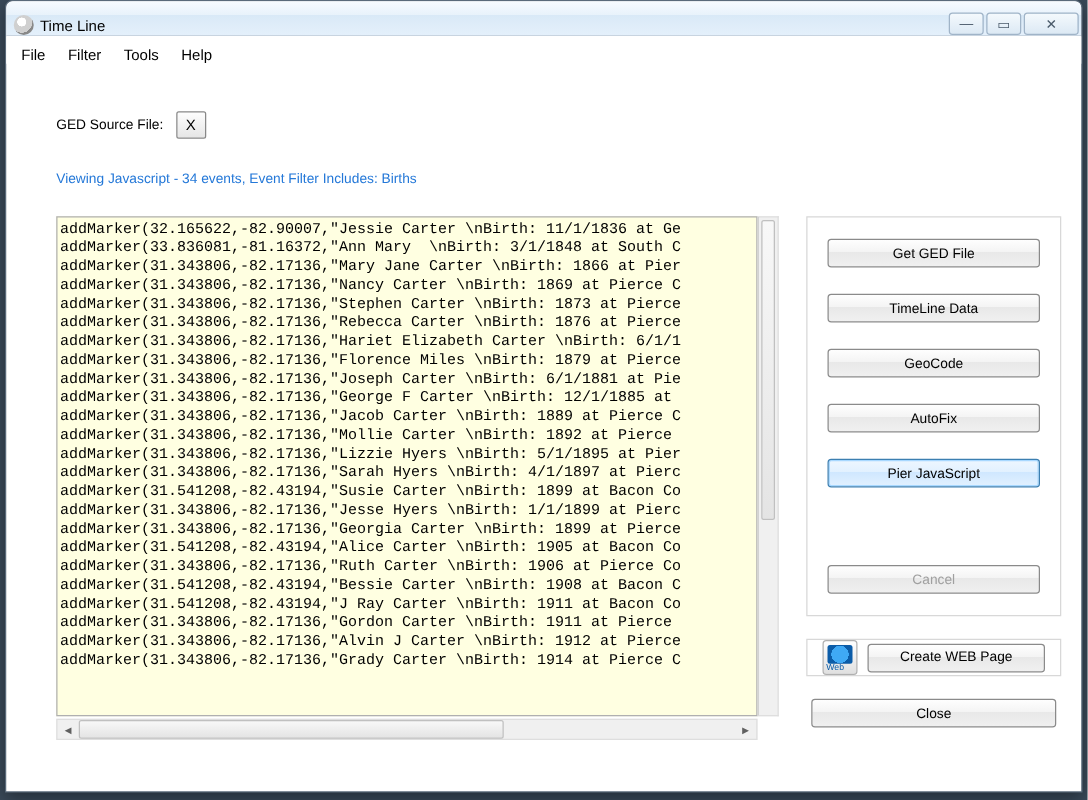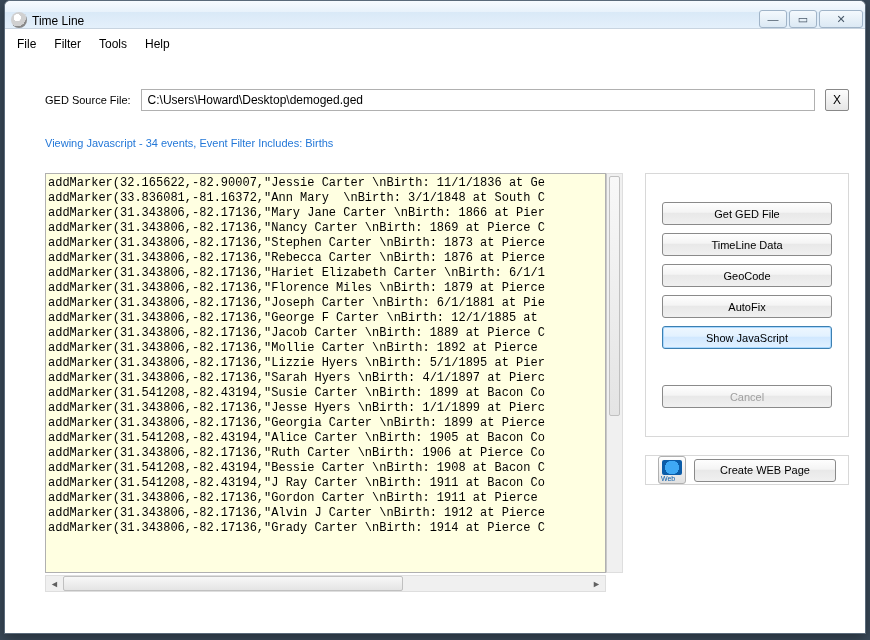--- a/index.html
+++ b/index.html
@@ -159,24 +159,24 @@
   border-radius: 2px;
 }
 .right-col {
   flex: 1;
   display: flex;
   flex-direction: column;
   gap: 18px;
 }
 .btn-group {
   border: 1px solid #d8d8d8;
-  padding: 28px 16px;
-  display: flex;
-  flex-direction: column;
-  gap: 8px;
+  padding: 17px 16px;
+  display: flex;
+  flex-direction: column;
+  gap: 21px;
 }
 .btn {
   height: 23px;
   border: 1px solid #8a8a8a;
   background: linear-gradient(#fefefe 0%, #f4f4f4 45%, #e8e8e8 46%, #f0f0f0 100%);
   border-radius: 3px;
   font-family: inherit;
   font-size: 11px;
   cursor: default;
 }
@@ -240,21 +240,20 @@
   <div class="menubar">
     <span>File</span>
     <span>Filter</span>
     <span>Tools</span>
     <span>Help</span>
   </div>
 
   <div class="content">
     <div class="ged-row">
       <span class="ged-label">GED Source File:</span>
-      <input class="ged-input" value="C:\Users\Howard\Desktop\demoged.ged" style="">
       <button class="x-btn">X</button>
     </div>
 
     <div class="status-line">Viewing Javascript - 34 events, Event Filter Includes:  Births</div>
 
     <div class="main-row">
       <div class="code-frame" style="position:relative;">
         <div class="code-inner" id="code-inner"><div class="code-line">addMarker(32.165622,-82.90007,"Jessie Carter \nBirth: 11/1/1836 at Ge</div><div class="code-line">addMarker(33.836081,-81.16372,"Ann Mary  \nBirth: 3/1/1848 at South C</div><div class="code-line">addMarker(31.343806,-82.17136,"Mary Jane Carter \nBirth: 1866 at Pier</div><div class="code-line">addMarker(31.343806,-82.17136,"Nancy Carter \nBirth: 1869 at Pierce C</div><div class="code-line">addMarker(31.343806,-82.17136,"Stephen Carter \nBirth: 1873 at Pierce</div><div class="code-line">addMarker(31.343806,-82.17136,"Rebecca Carter \nBirth: 1876 at Pierce</div><div class="code-line">addMarker(31.343806,-82.17136,"Hariet Elizabeth Carter \nBirth: 6/1/1</div><div class="code-line">addMarker(31.343806,-82.17136,"Florence Miles \nBirth: 1879 at Pierce</div><div class="code-line">addMarker(31.343806,-82.17136,"Joseph Carter \nBirth: 6/1/1881 at Pie</div><div class="code-line">addMarker(31.343806,-82.17136,"George F Carter \nBirth: 12/1/1885 at </div><div class="code-line">addMarker(31.343806,-82.17136,"Jacob Carter \nBirth: 1889 at Pierce C</div><div class="code-line">addMarker(31.343806,-82.17136,"Mollie Carter \nBirth: 1892 at Pierce </div><div class="code-line">addMarker(31.343806,-82.17136,"Lizzie Hyers \nBirth: 5/1/1895 at Pier</div><div class="code-line">addMarker(31.343806,-82.17136,"Sarah Hyers \nBirth: 4/1/1897 at Pierc</div><div class="code-line">addMarker(31.541208,-82.43194,"Susie Carter \nBirth: 1899 at Bacon Co</div><div class="code-line">addMarker(31.343806,-82.17136,"Jesse Hyers \nBirth: 1/1/1899 at Pierc</div><div class="code-line">addMarker(31.343806,-82.17136,"Georgia Carter \nBirth: 1899 at Pierce</div><div class="code-line">addMarker(31.541208,-82.43194,"Alice Carter \nBirth: 1905 at Bacon Co</div><div class="code-line">addMarker(31.343806,-82.17136,"Ruth Carter \nBirth: 1906 at Pierce Co</div><div class="code-line">addMarker(31.541208,-82.43194,"Bessie Carter \nBirth: 1908 at Bacon C</div><div class="code-line">addMarker(31.541208,-82.43194,"J Ray Carter \nBirth: 1911 at Bacon Co</div><div class="code-line">addMarker(31.343806,-82.17136,"Gordon Carter \nBirth: 1911 at Pierce </div><div class="code-line">addMarker(31.343806,-82.17136,"Alvin J Carter \nBirth: 1912 at Pierce</div><div class="code-line">addMarker(31.343806,-82.17136,"Grady Carter \nBirth: 1914 at Pierce C</div></div>
         <div class="vscroll"></div>
         <div class="hscroll">
@@ -265,26 +264,29 @@
           <div class="arrow">►</div>
         </div>
       </div>
 
       <div class="right-col">
         <div class="btn-group">
           <button class="btn">Get GED File</button>
           <button class="btn">TimeLine Data</button>
           <button class="btn">GeoCode</button>
           <button class="btn">AutoFix</button>
-          <button class="btn selected">Show JavaScript</button>
+          <button class="btn selected">Pier JavaScript</button>
           <div style="height:20px"></div>
           <button class="btn disabled">Cancel</button>
         </div>
 
         <div class="create-row">
           <div class="web-icon"></div>
           <button class="btn create-btn">Create WEB Page</button>
         </div>
 
+        <div class="close-btn-wrap">
+          <button class="btn" style="width:100%">Close</button>
+        </div>
       </div>
     </div>
   </div>
 </div>
 
 </body></html>

